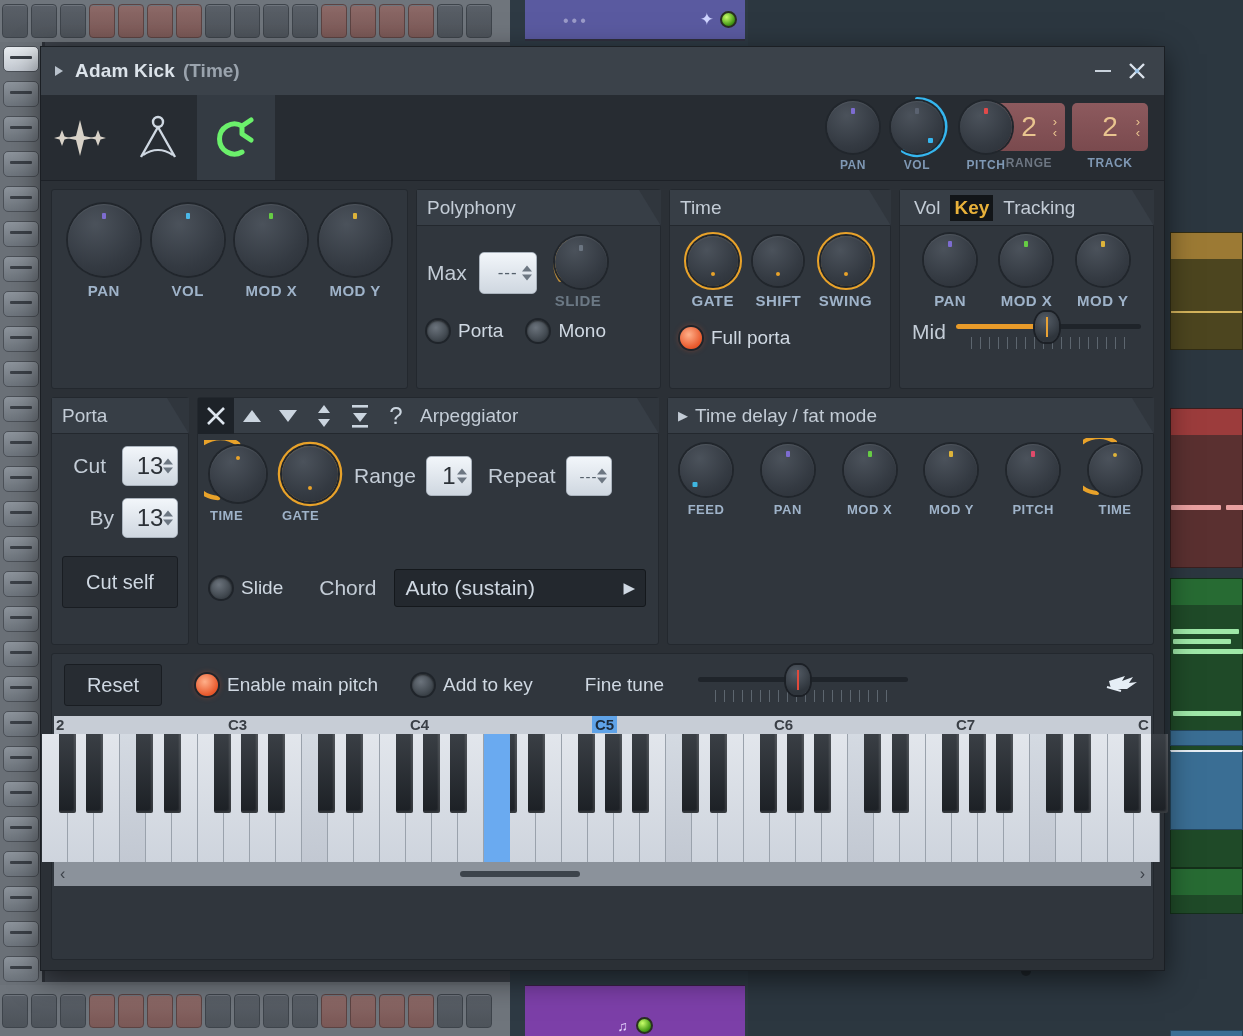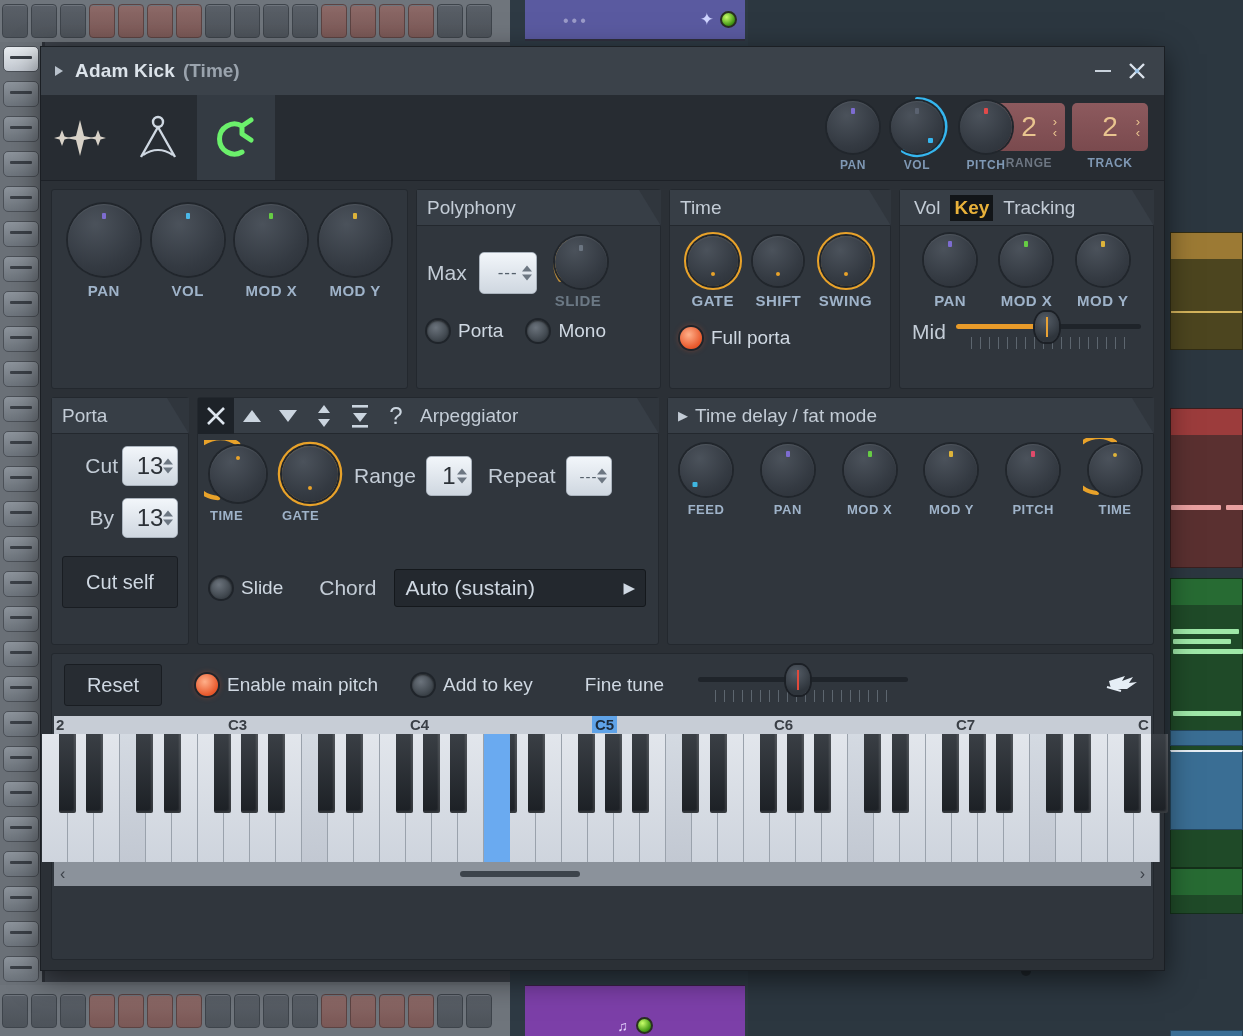--- a/index.html
+++ b/index.html
@@ -551,21 +551,21 @@
       </div>
     </div>
 
     <div class="row" style="height:248px">
 
       <div class="panel" style="width:138px">
         <div class="panel-hd">
           <span class="panel-title">Porta</span>
         </div>
         <div class="panel-bd" style="padding:12px 10px">
-          <div style="display:flex;align-items:center;gap:4px;justify-content:flex-end">
+          <div style="display:flex;align-items:center;gap:16px;justify-content:flex-end">
             <span class="lbl">Cut</span>
             <div class="spin" style="width:56px;height:40px">
               <span>13</span>
               <span class="arrows">
                   <i class="up"></i>
                   <i class="dn"></i>
                 </span>
             </div>
           </div>
           <div style="display:flex;align-items:center;gap:8px;justify-content:flex-end;margin-top:12px">

